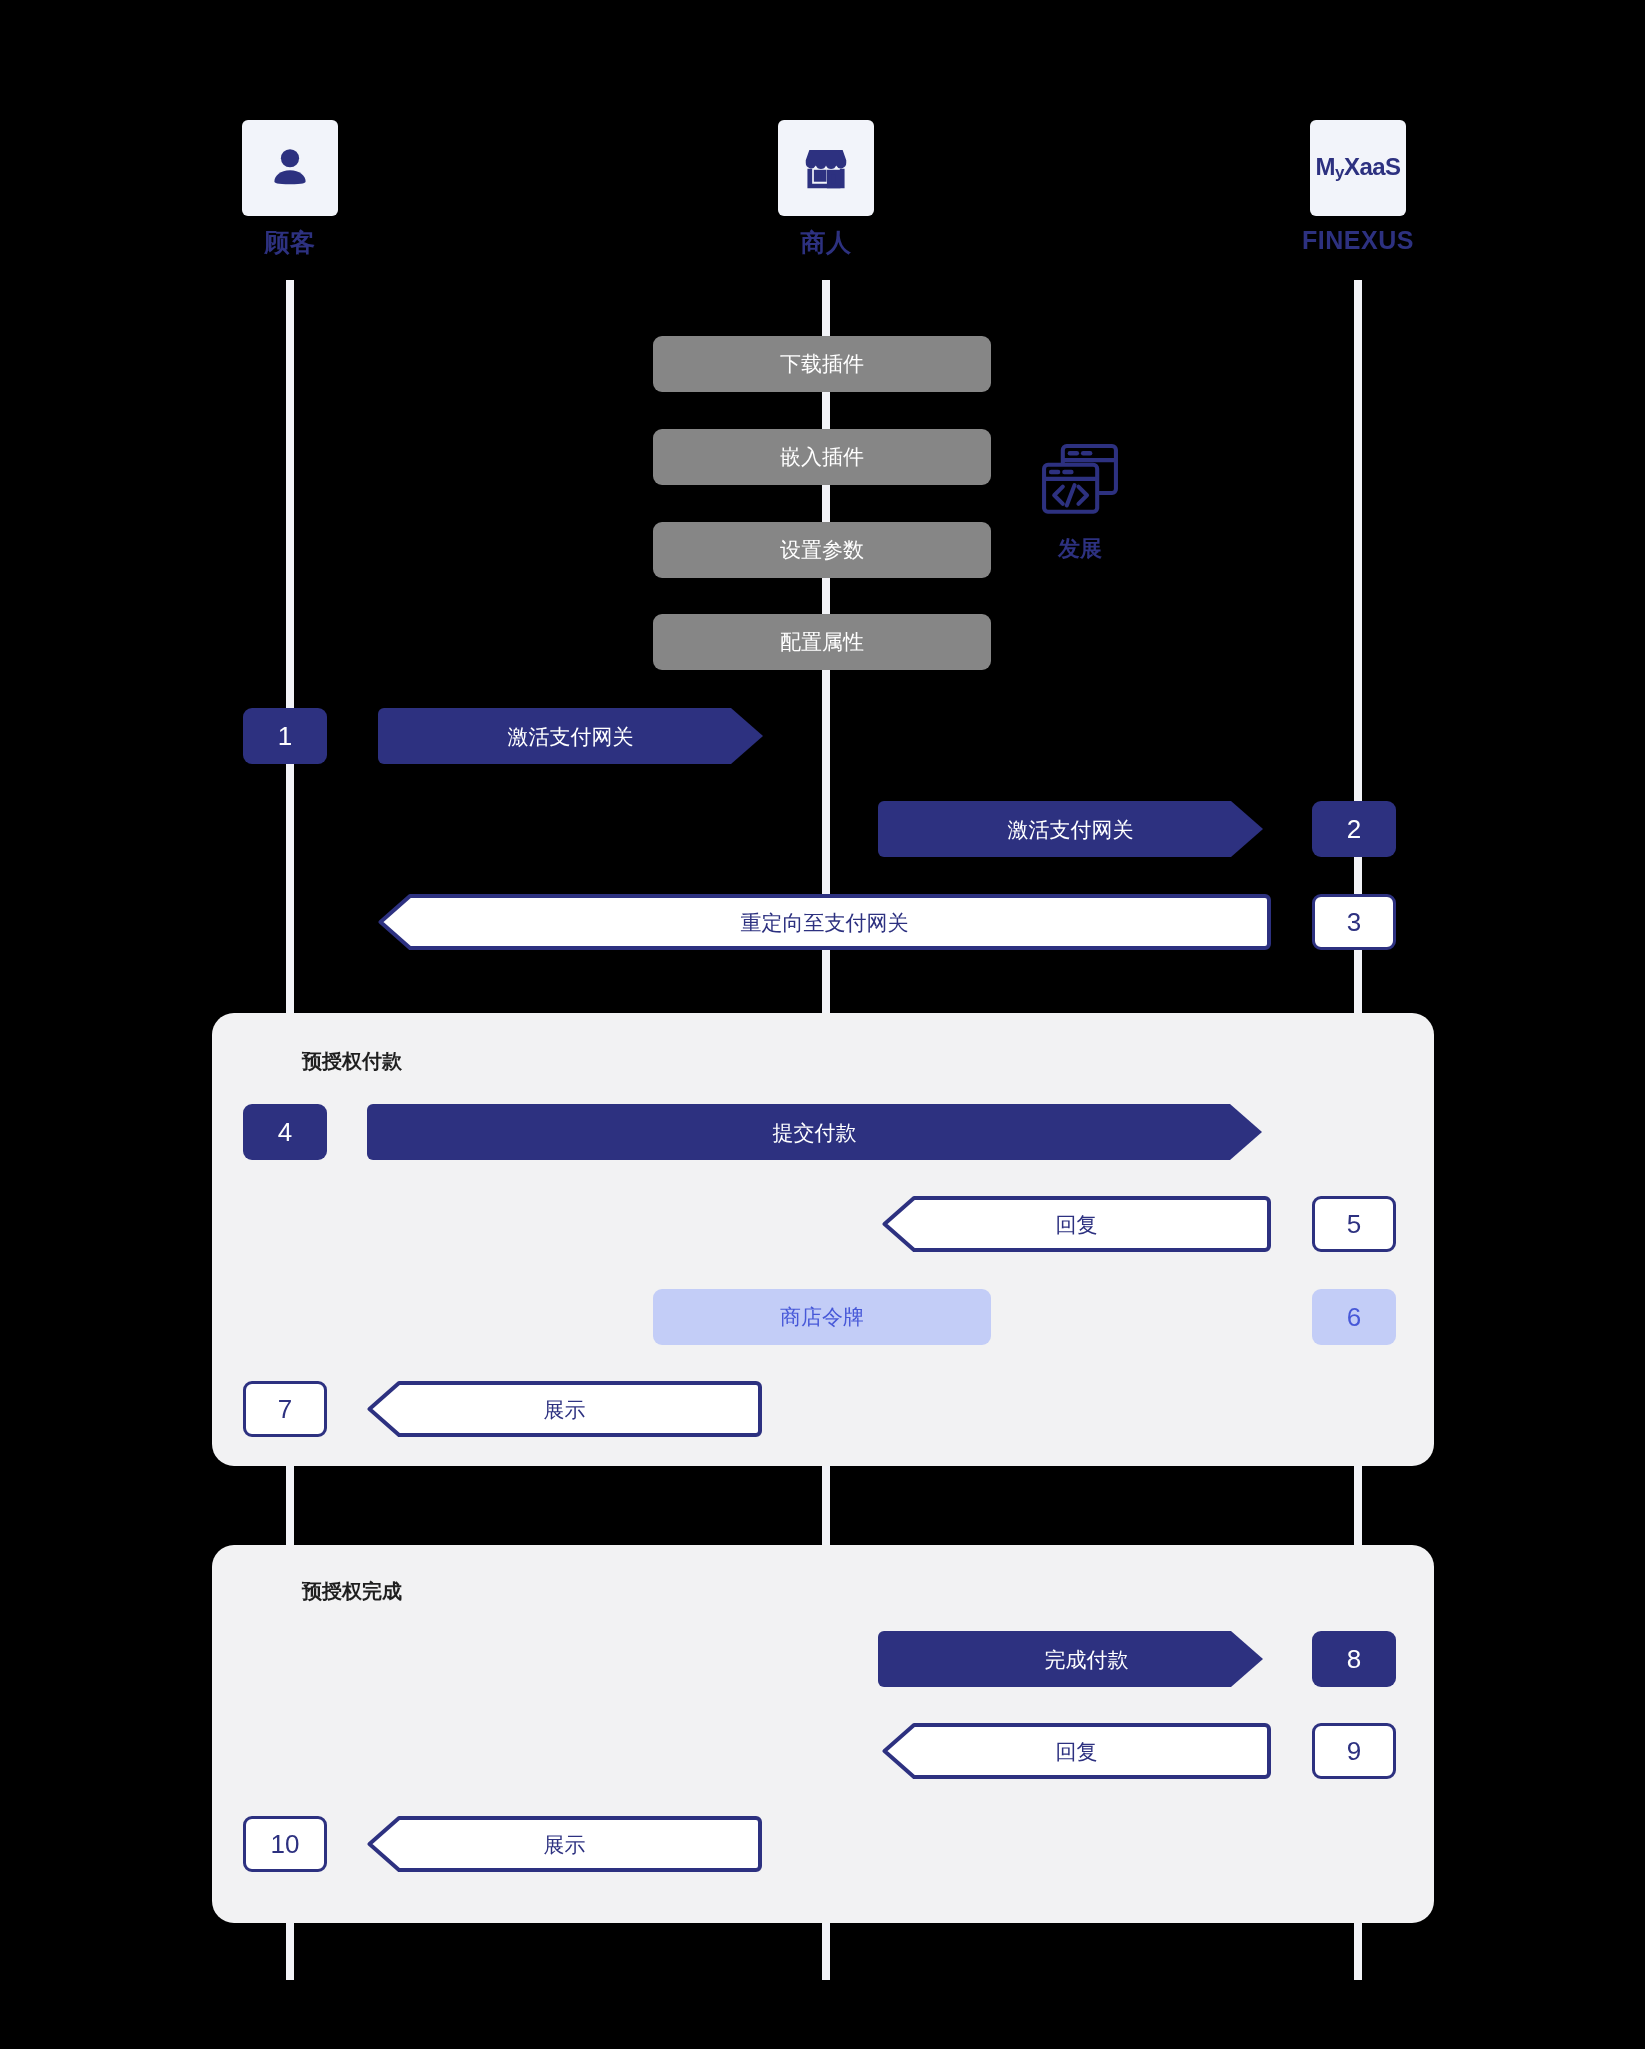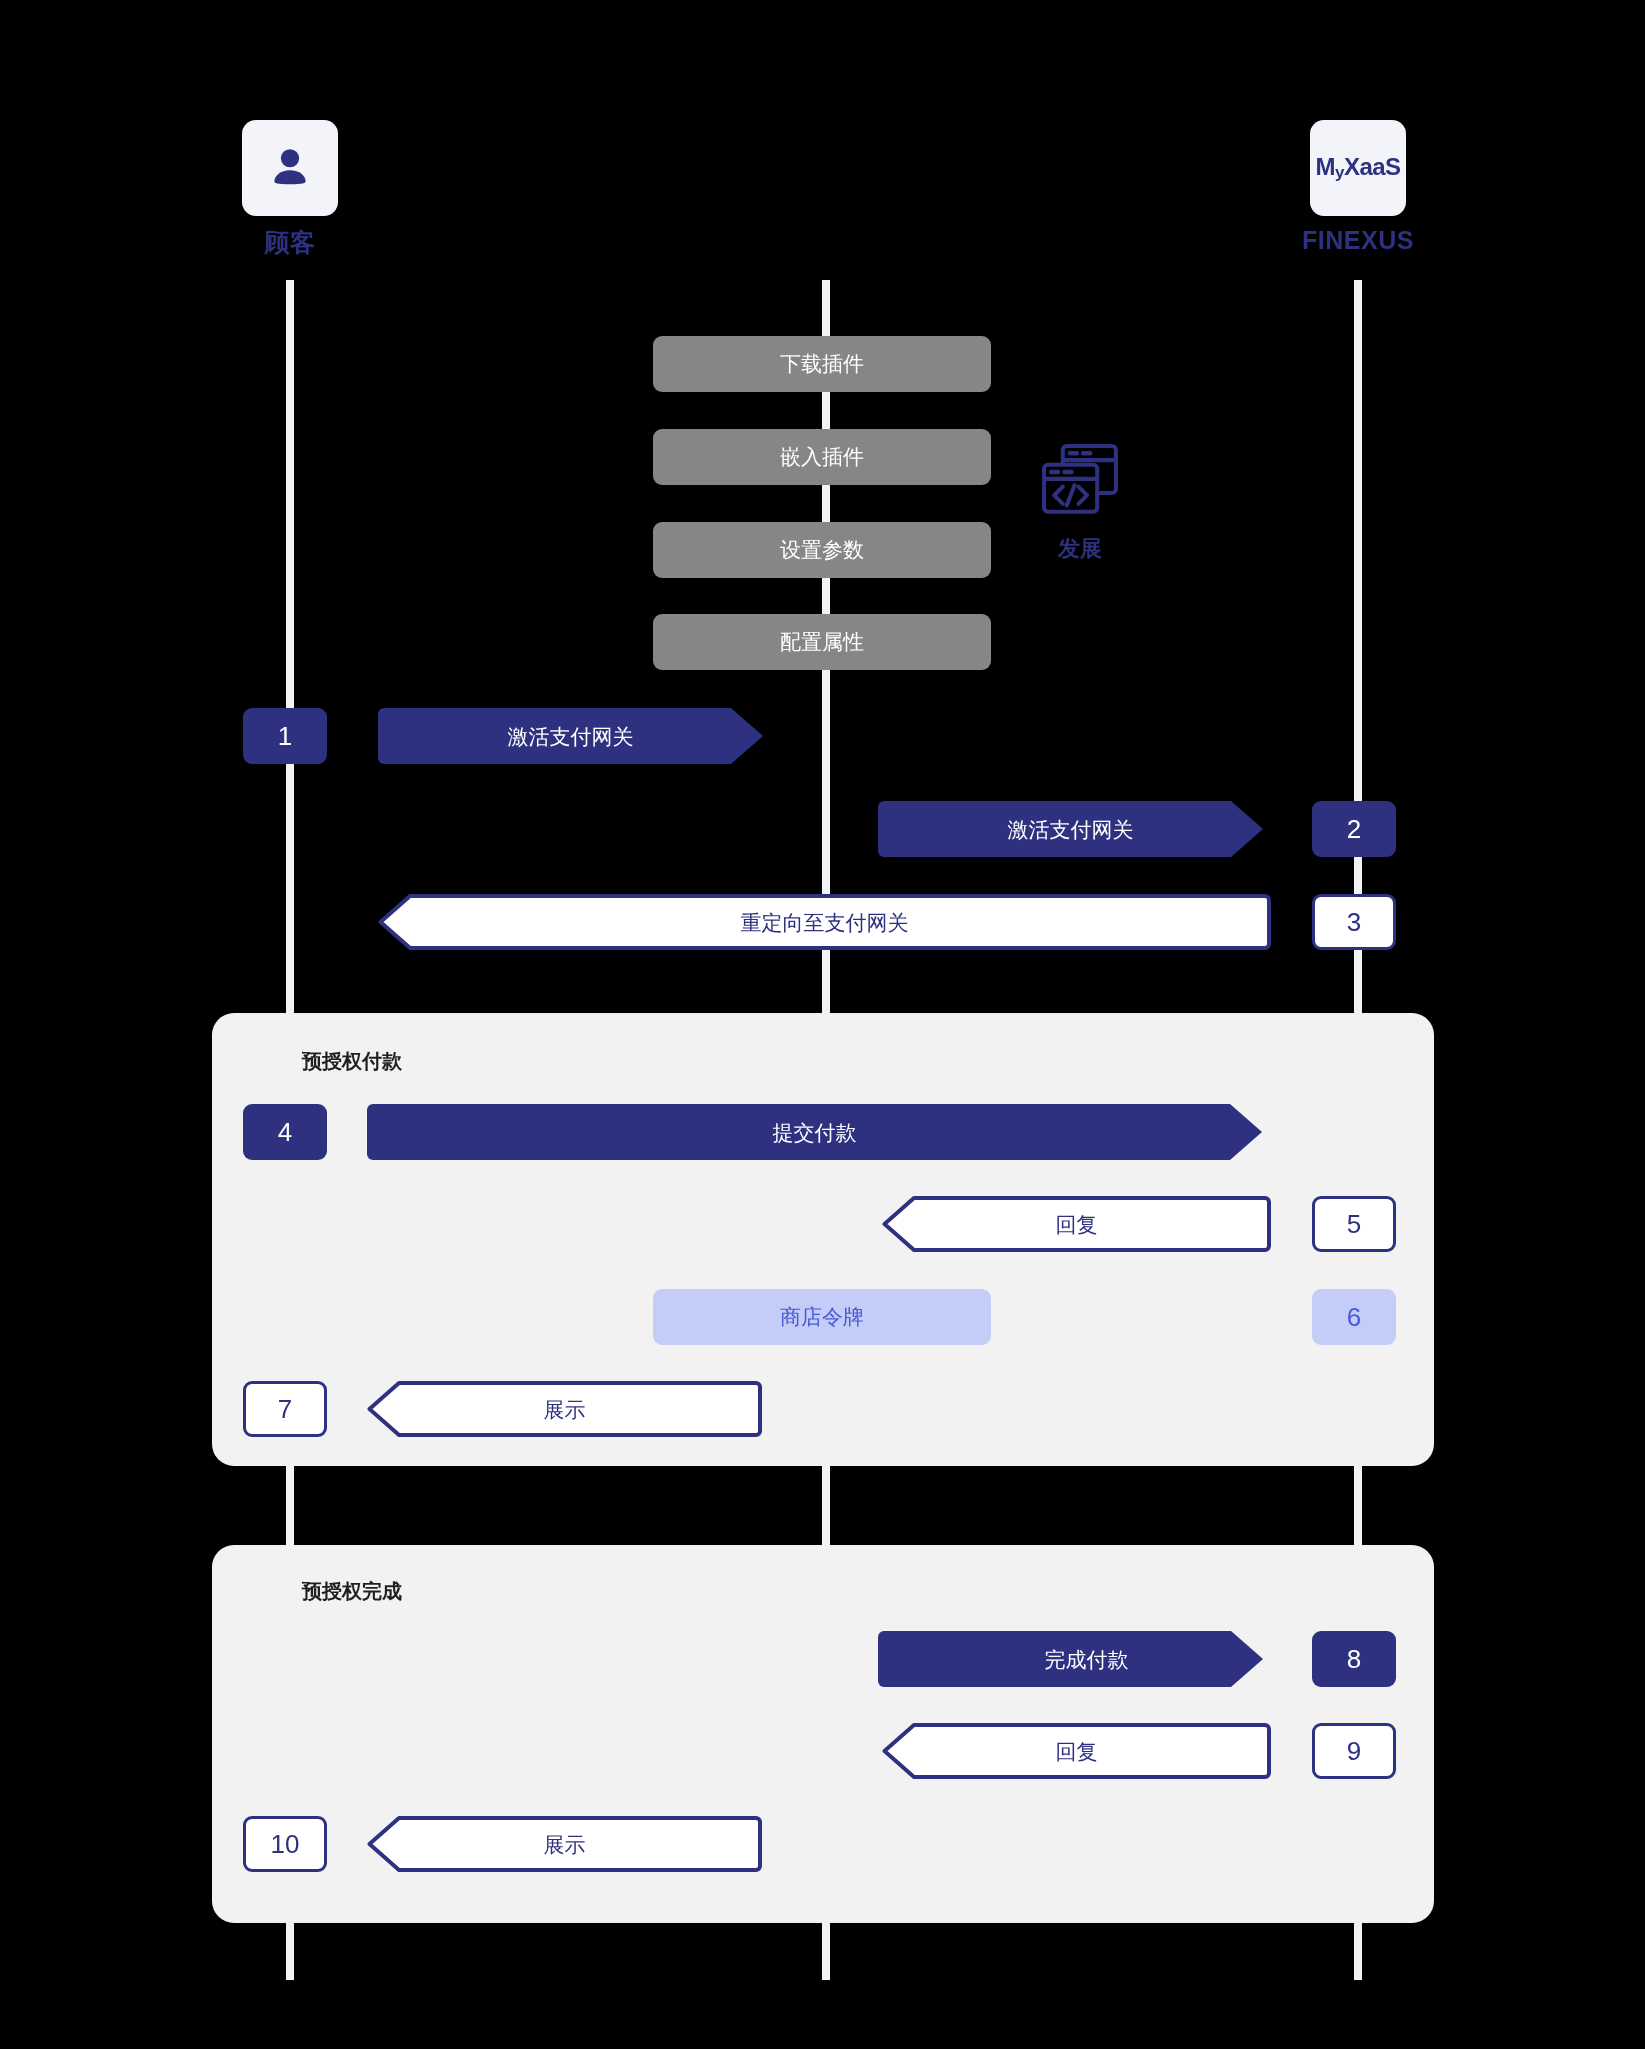--- a/index.html
+++ b/index.html
@@ -31,21 +31,21 @@
     position: absolute;
     z-index: 6;
     display: flex;
     flex-direction: column;
     align-items: center;
     width: 180px;
   }
   .actor-icon {
     width: 96px;
     height: 96px;
-    border-radius: 14px;
+    border-radius: 6px;
     background: #f2f4fa;
     display: flex;
     align-items: center;
     justify-content: center;
   }
   .actor-label {
     margin-top: 10px;
     font-size: 25px;
     font-weight: bold;
     color: #2d3180;
@@ -175,20 +175,31 @@
   <div class="actor" style="left:200px; top:120px;">
     <div class="actor-icon">
       <svg width="52" height="52" viewBox="0 0 24 24" fill="#2d3180">
         <circle cx="12" cy="7.5" r="4.2"></circle>
         <path d="M12 13c-4.4 0-7.2 2.6-7.2 5.1 0 .9 1.1 1.4 7.2 1.4s7.2-.5 7.2-1.4C19.2 15.6 16.4 13 12 13z"></path>
       </svg>
     </div>
     <div class="actor-label">顾客</div>
   </div>
 
+  <div class="actor" style="left:736px; top:120px;">
+    <div class="actor-icon">
+      <svg width="54" height="54" viewBox="0 0 24 24" fill="none" stroke="#2d3180" stroke-width="2">
+        <path d="M3 8.5 4.6 4h14.8L21 8.5v1.2a2.4 2.4 0 0 1-4.5 1.2 2.4 2.4 0 0 1-4.5 0 2.4 2.4 0 0 1-4.5 0A2.4 2.4 0 0 1 3 9.7z" fill="#2d3180" stroke="none"></path>
+        <path d="M4.8 12.3V20h14.4v-7.7" stroke="#2d3180" stroke-width="2.1" fill="none"></path>
+        <rect x="7.6" y="13.8" width="3.6" height="3.3" fill="#2d3180"></rect>
+        <rect x="13.4" y="13.8" width="4" height="6.2" fill="#2d3180"></rect>
+      </svg>
+    </div>
+    <div class="actor-label">商人</div>
+  </div>
 
   <div class="actor" style="left:1268px; top:120px;">
     <div class="actor-icon">
       <span class="logo-text">M<span class="sub">y</span>XaaS</span>
     </div>
     <div class="actor-label">FINEXUS</div>
   </div>
 
   <div class="gbox" style="left:653px; top:336px; width:338px;">
     <span>下载插件</span>

